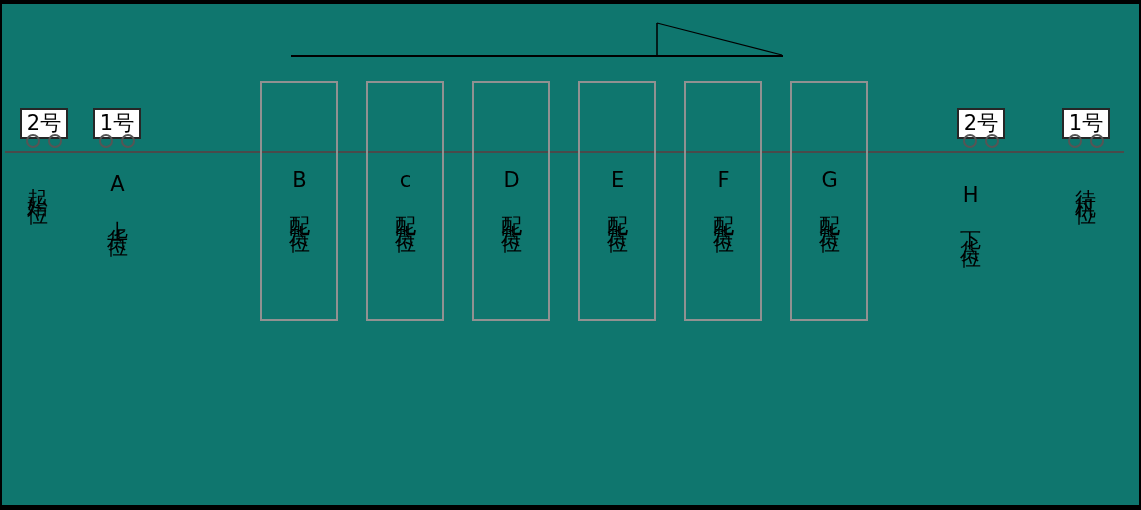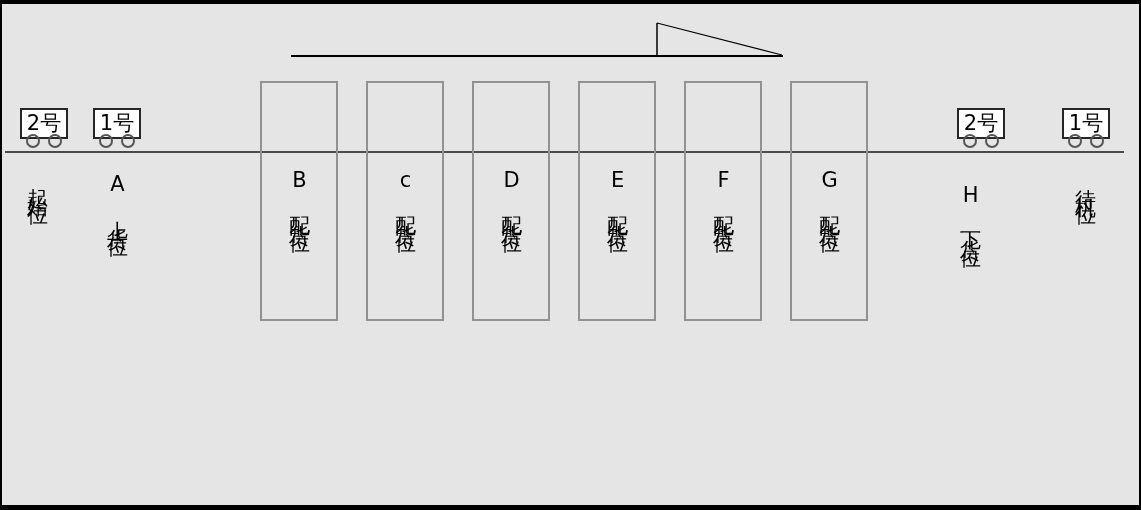--- a/index.html
+++ b/index.html
@@ -5,21 +5,21 @@
   html, body {
     margin: 0;
     padding: 0;
     background: #ffffff;
     font-family: "DejaVu Sans", "Liberation Sans", sans-serif;
   }
   .canvas {
     position: relative;
     width: 1141px;
     height: 510px;
-    background: #e5e5e5;
+    background: #0f766e;
     overflow: hidden;
   }
   
   .frame {
     position: absolute;
     left: 0; top: 0; right: 0; bottom: 0;
     border: 2px solid #000;
     border-top-width: 4px;
     border-bottom-width: 5px;
     box-sizing: border-box;

